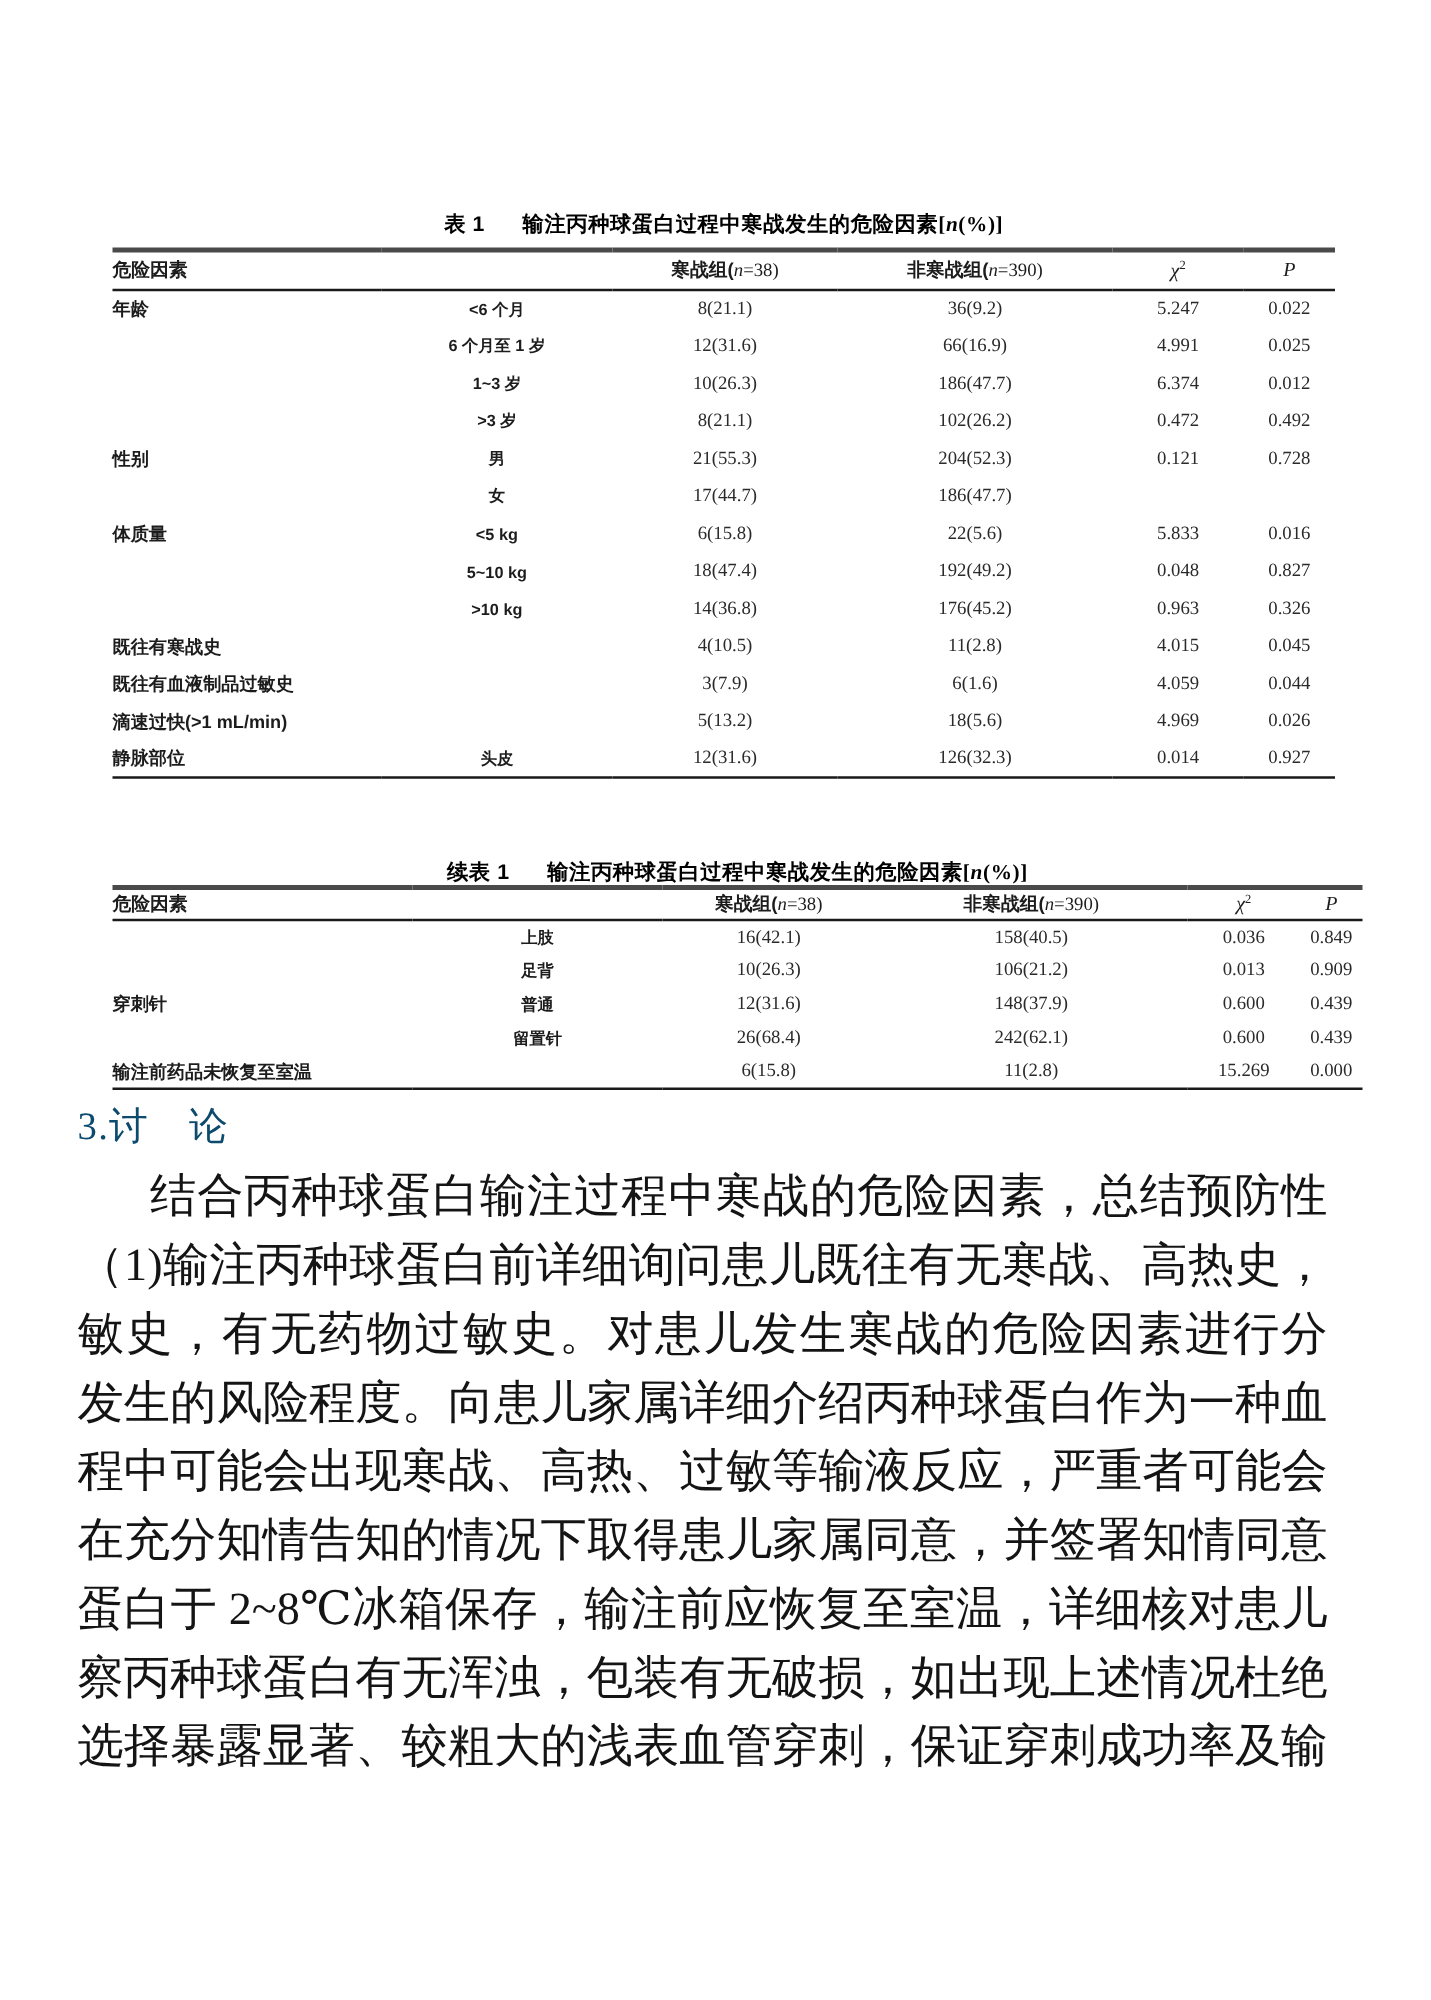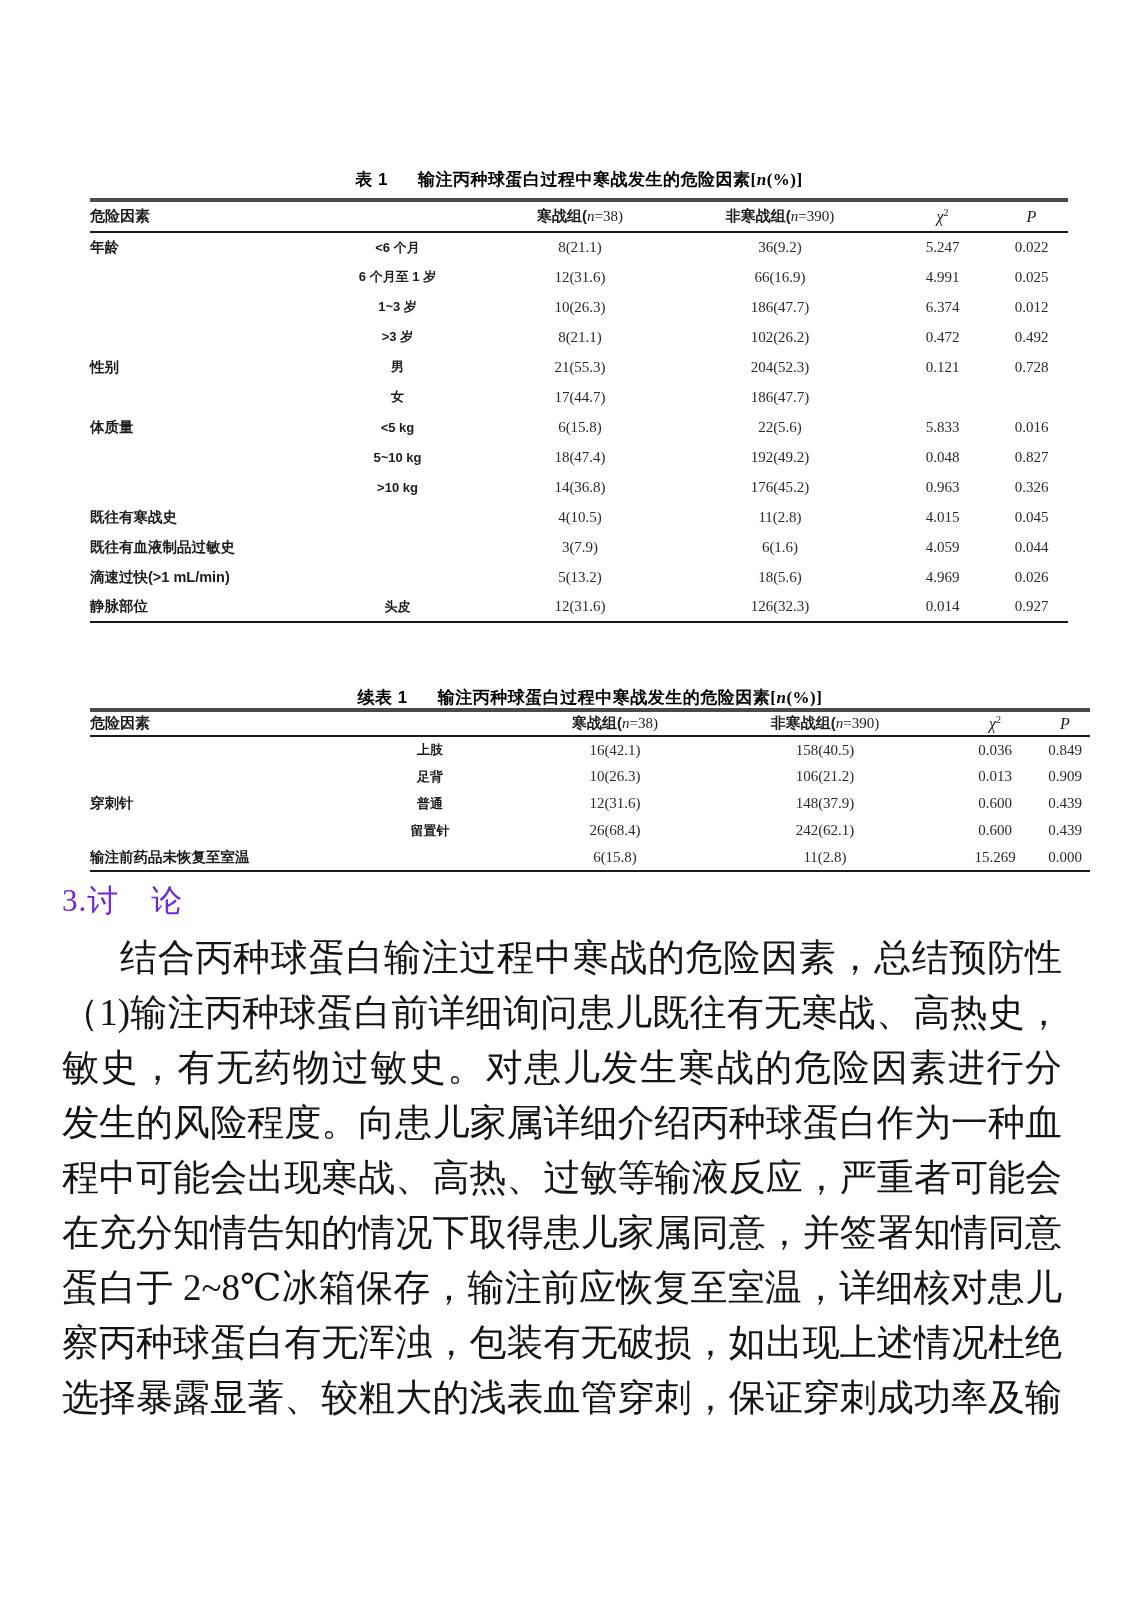--- a/index.html
+++ b/index.html
@@ -56,21 +56,21 @@
   }
   td.c-sub {
     text-align:center; font-weight:700;
     font-family:"Liberation Sans","DejaVu Sans",sans-serif; font-size:13px;
   }
   td.c-num { text-align:center; font-family:"Liberation Serif",serif; color:#2a2a2a; font-size:15px; }
 
   
   .disc-heading {
     position:absolute; left:62px; top:880px;
-    font-size:31px; color:#6d28d9; letter-spacing:1px;
+    font-size:31px; color:#0c4a6e; letter-spacing:1px;
   }
   .disc-body { position:absolute; left:62px; top:930px; width:1000px; }
   .disc-line {
     height:55px; line-height:55px; font-size:37px; color:#141414;
     text-align:justify; text-align-last:justify; overflow:hidden;
   }
   .disc-line.indent { padding-left:58px; }
 </style>
 </head>
 <body>

